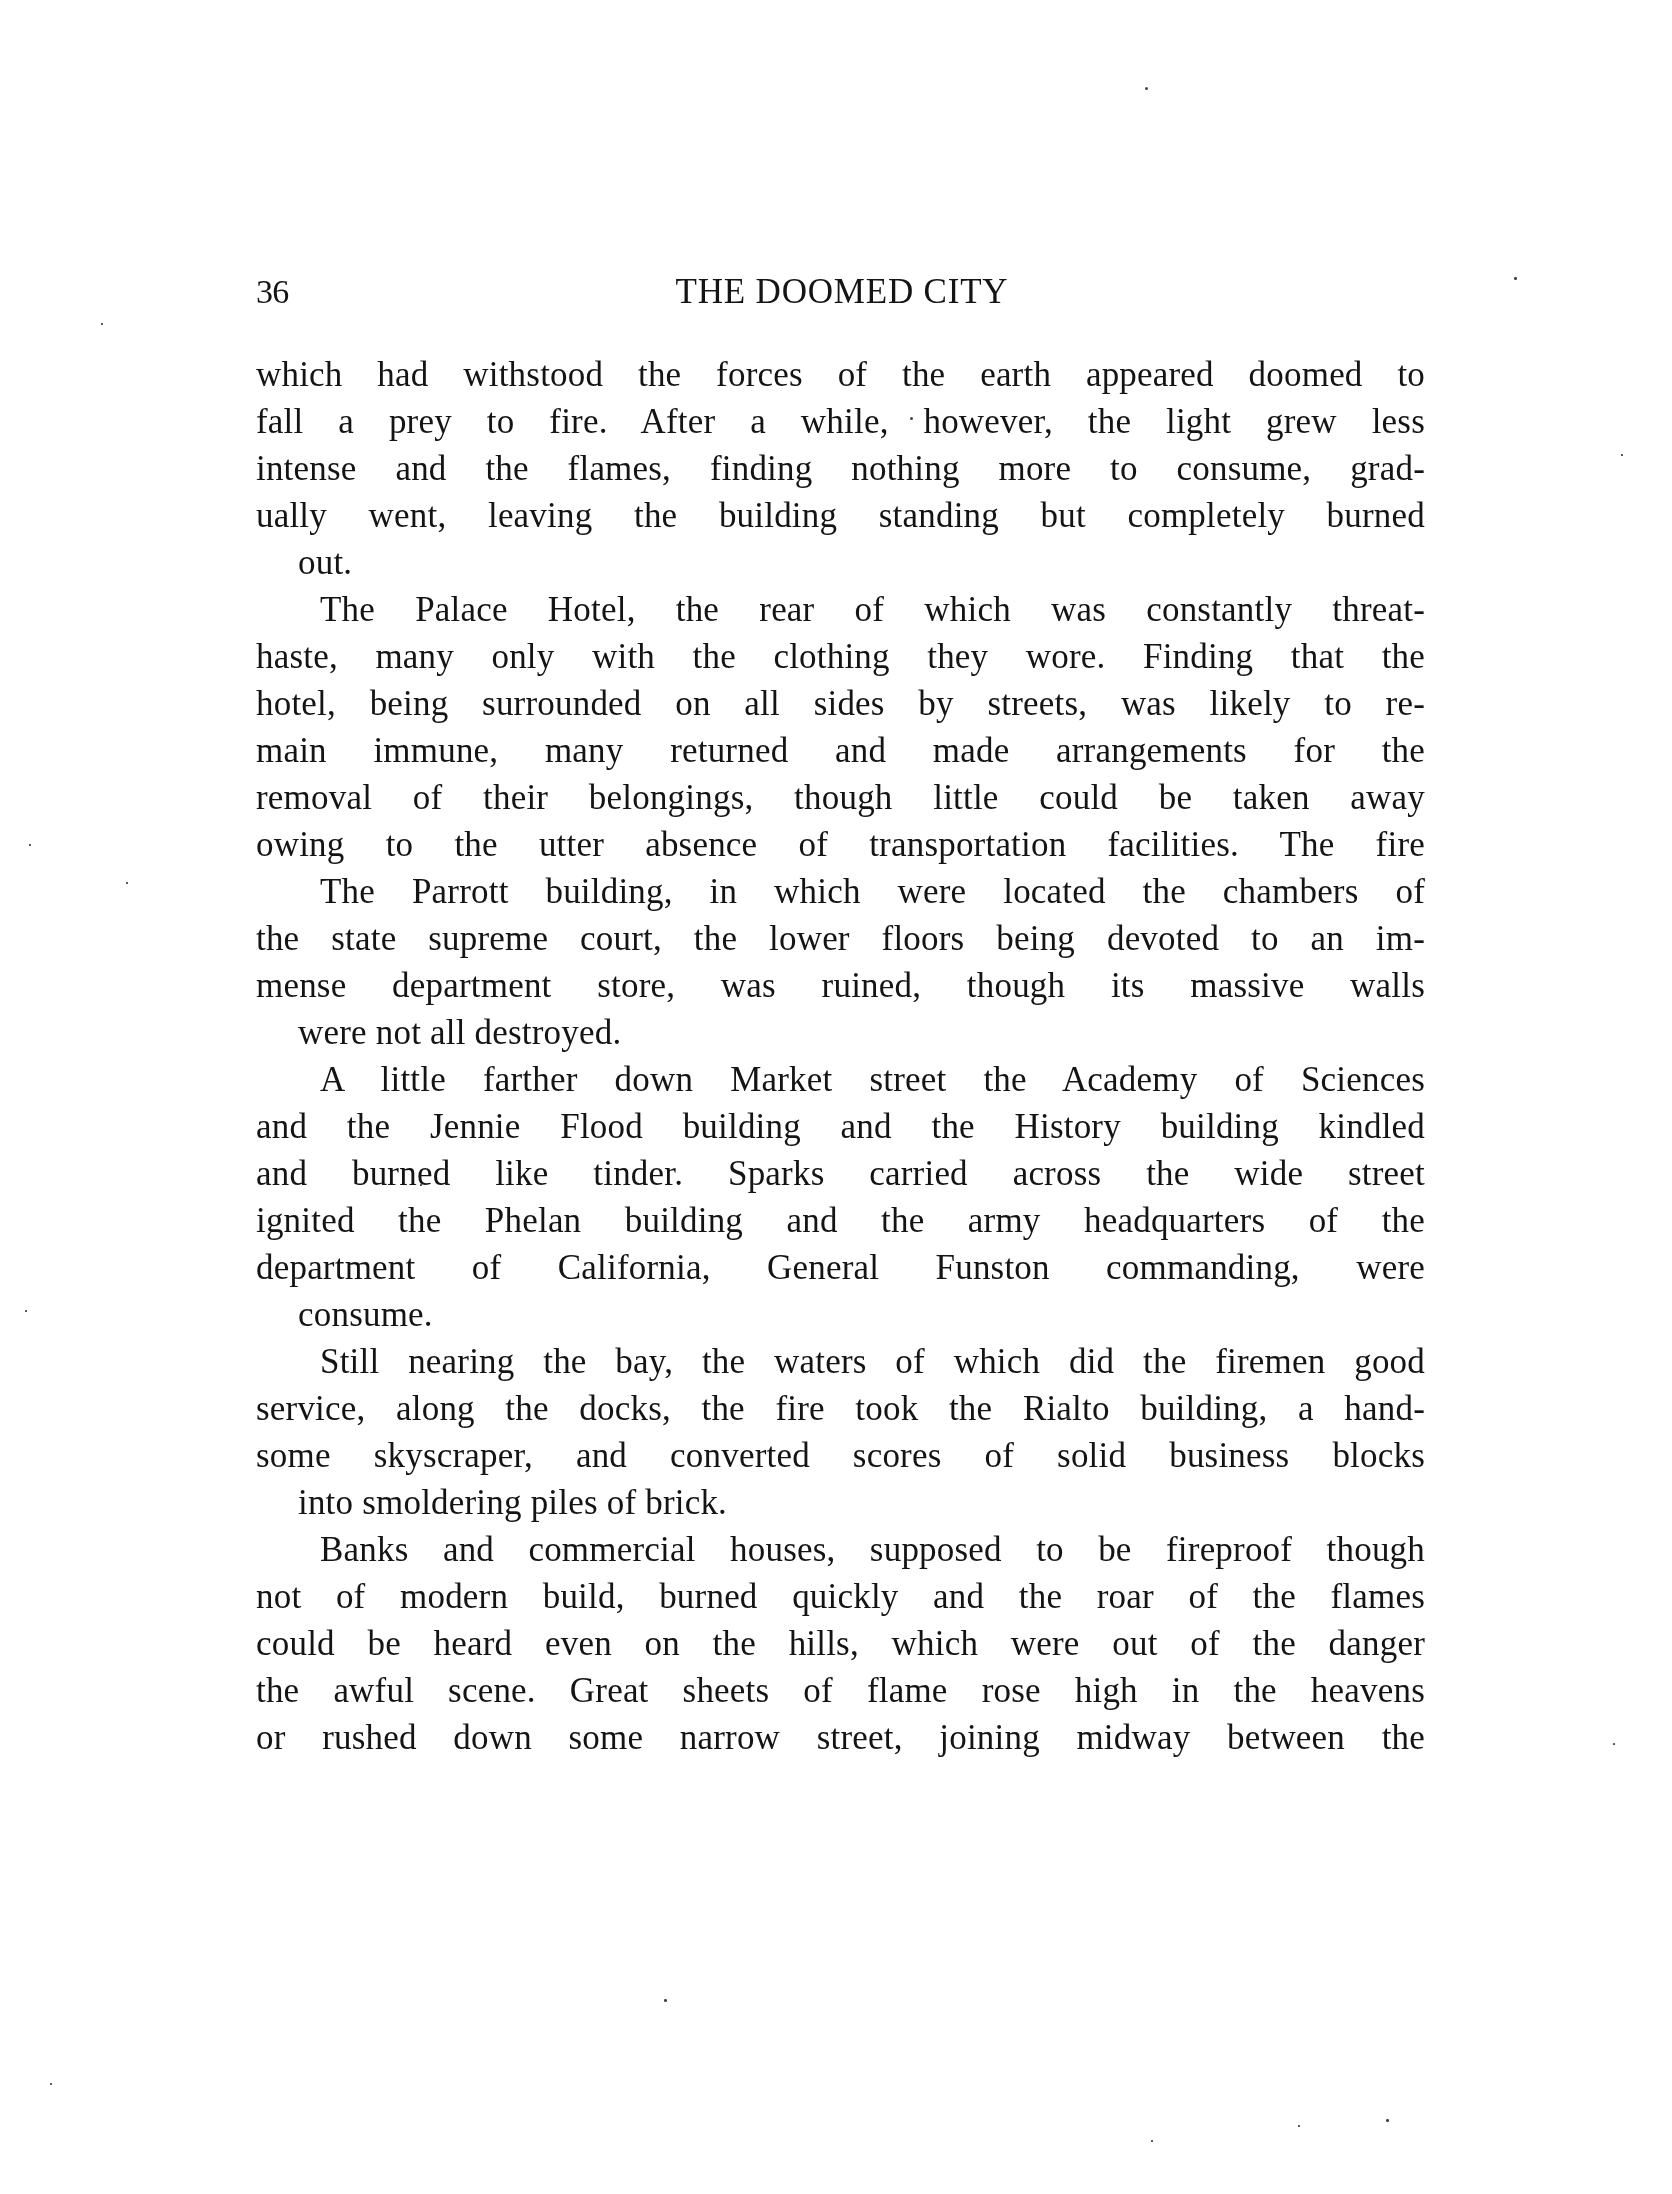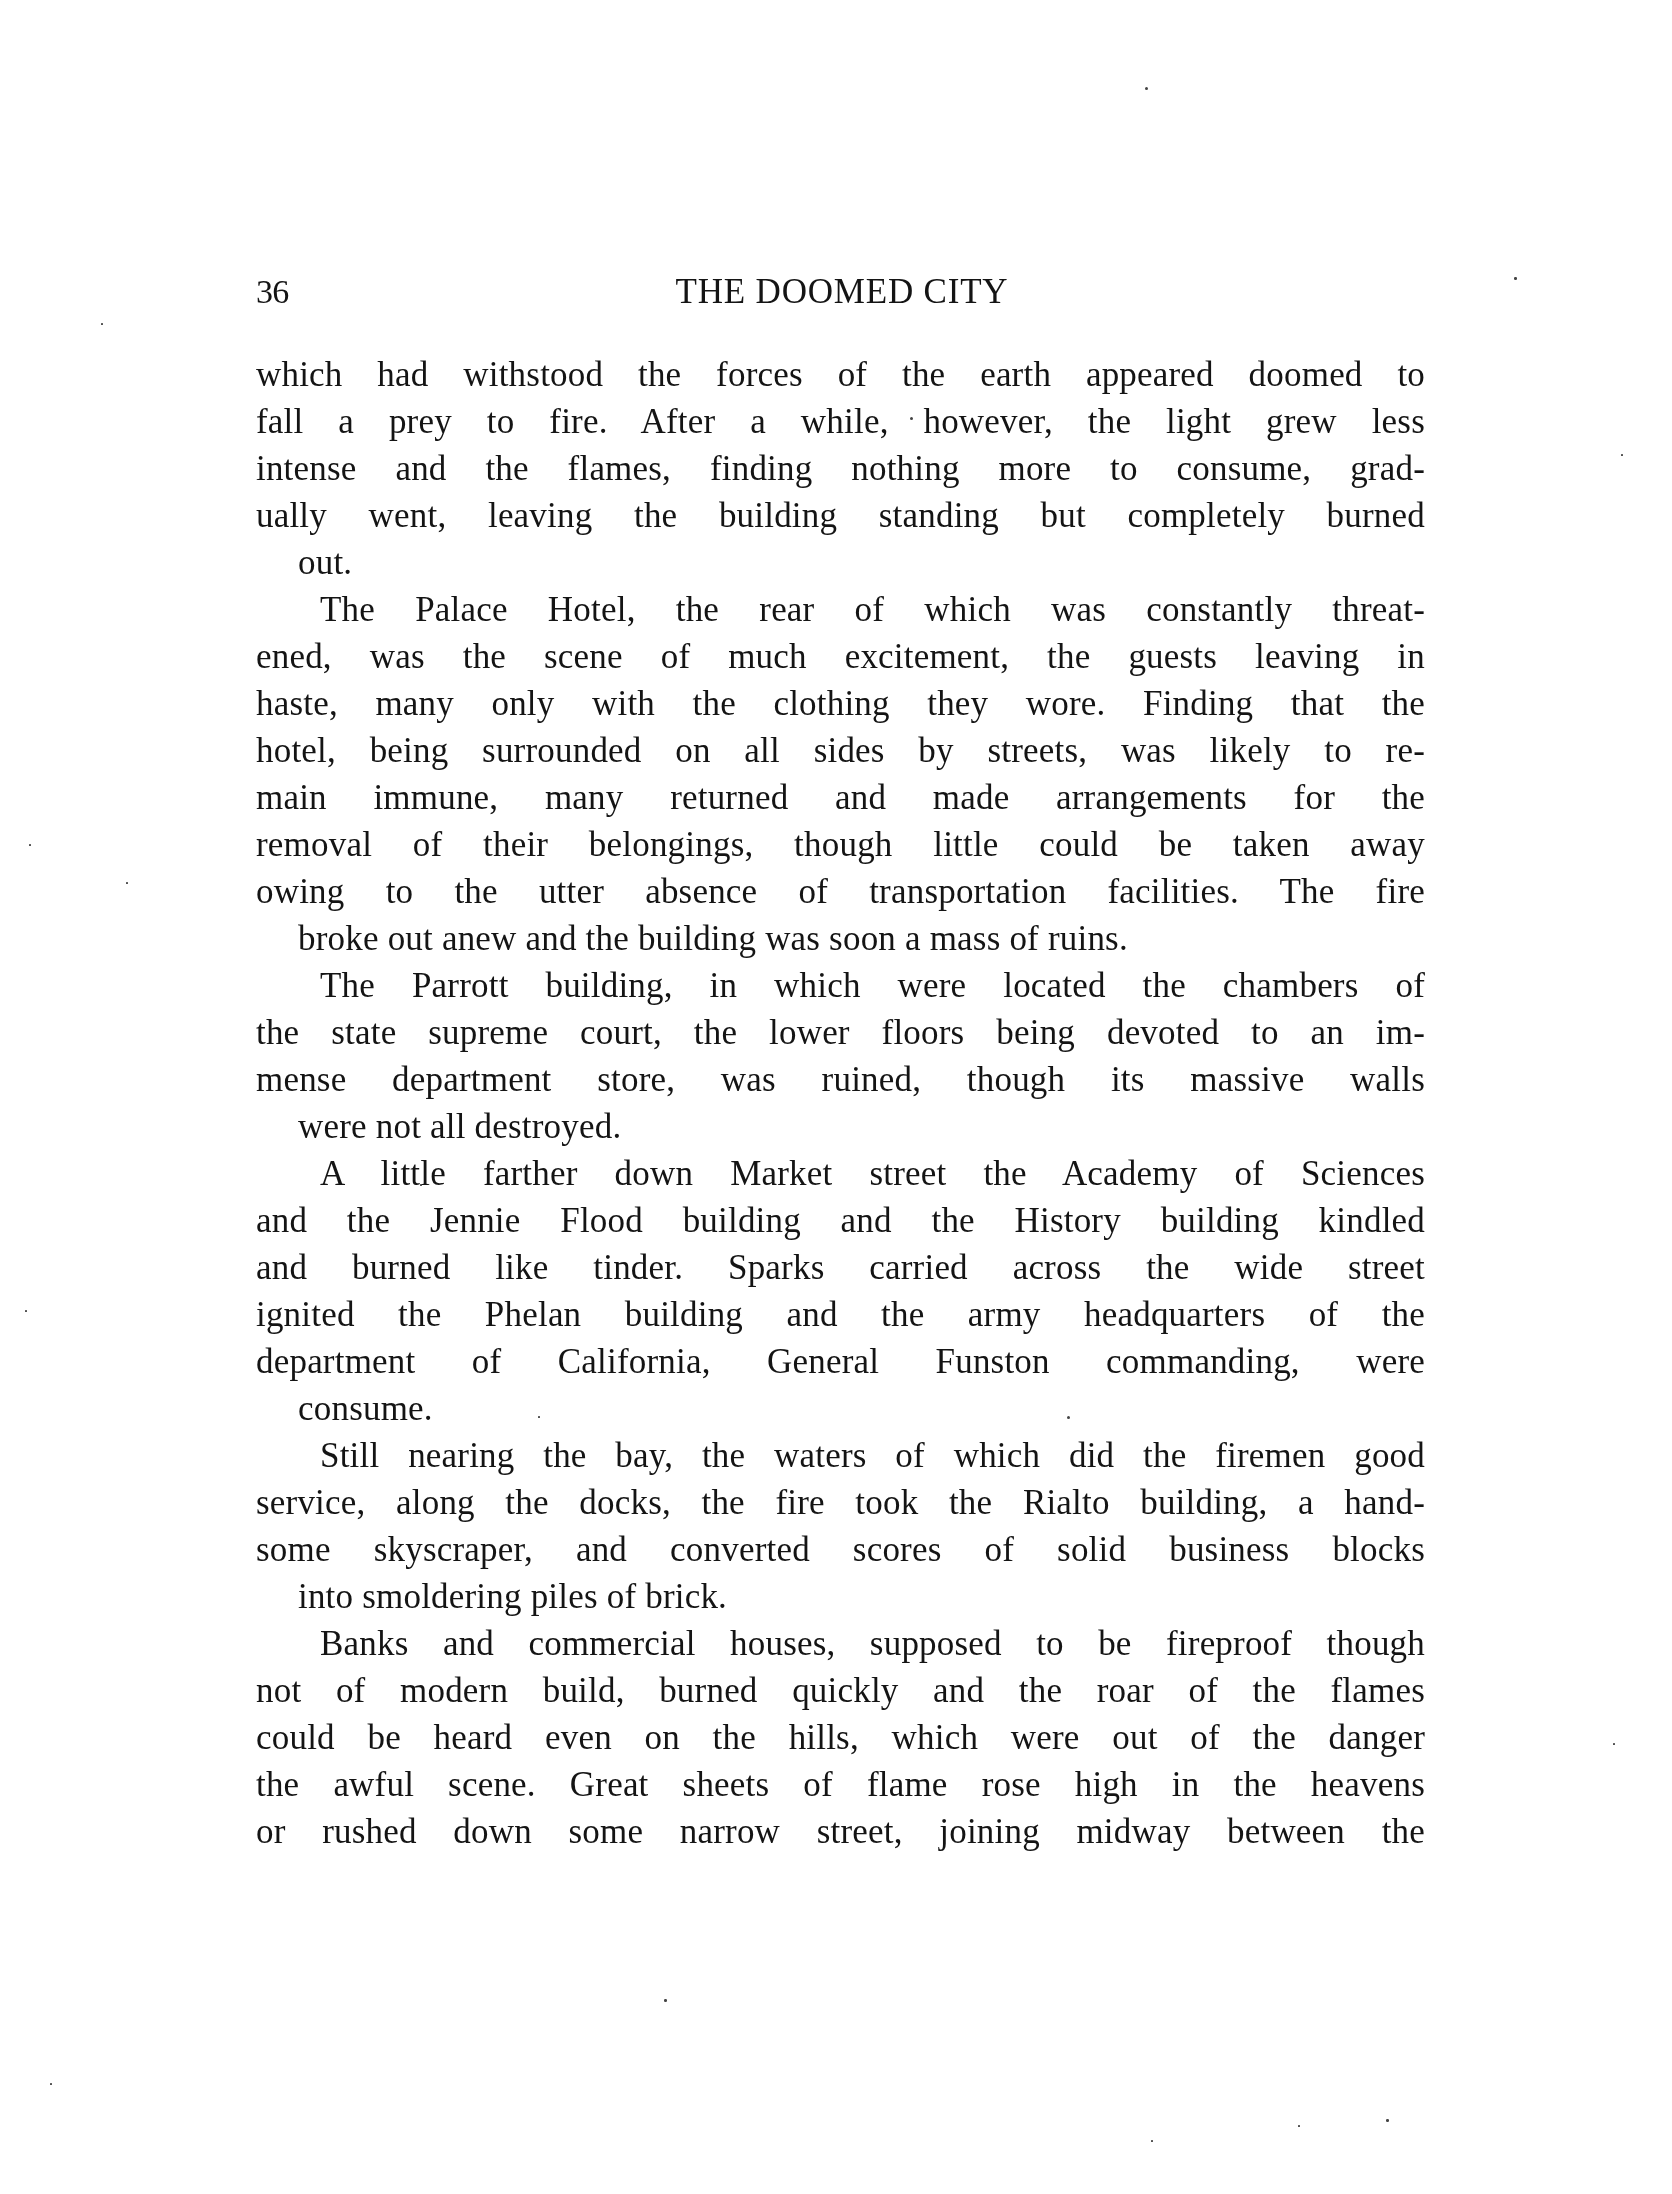--- a/index.html
+++ b/index.html
@@ -91,27 +91,25 @@
   <div class="body-text" id="body-text">
       <div class="paragraph">
         <span class="line">which had withstood the forces of the earth appeared doomed to</span>
         <span class="line">fall a prey to fire.  After a while, however, the light grew less</span>
         <span class="line">intense and the flames, finding nothing more to consume, grad-</span>
         <span class="line">ually went, leaving the building standing but completely burned</span>
         <span class="line last">out.</span>
       </div>
       <div class="paragraph">
         <span class="line indent">The Palace Hotel, the rear of which was constantly threat-</span>
-        <span class="line">ened, was the scene of much excitement, the guests leaving in</span>
         <span class="line">haste, many only with the clothing they wore.  Finding that the</span>
         <span class="line">hotel, being surrounded on all sides by streets, was likely to re-</span>
         <span class="line">main immune, many returned and made arrangements for the</span>
         <span class="line">removal of their belongings, though little could be taken away</span>
         <span class="line">owing to the utter absence of transportation facilities.  The fire</span>
-        <span class="line last">broke out anew and the building was soon a mass of ruins.</span>
       </div>
       <div class="paragraph">
         <span class="line indent">The Parrott building, in which were located the chambers of</span>
         <span class="line">the state supreme court, the lower floors being devoted to an im-</span>
         <span class="line">mense department store, was ruined, though its massive walls</span>
         <span class="line last">were not all destroyed.</span>
       </div>
       <div class="paragraph">
         <span class="line indent">A little farther down Market street the Academy of Sciences</span>
         <span class="line">and the Jennie Flood building and the History building kindled</span>

